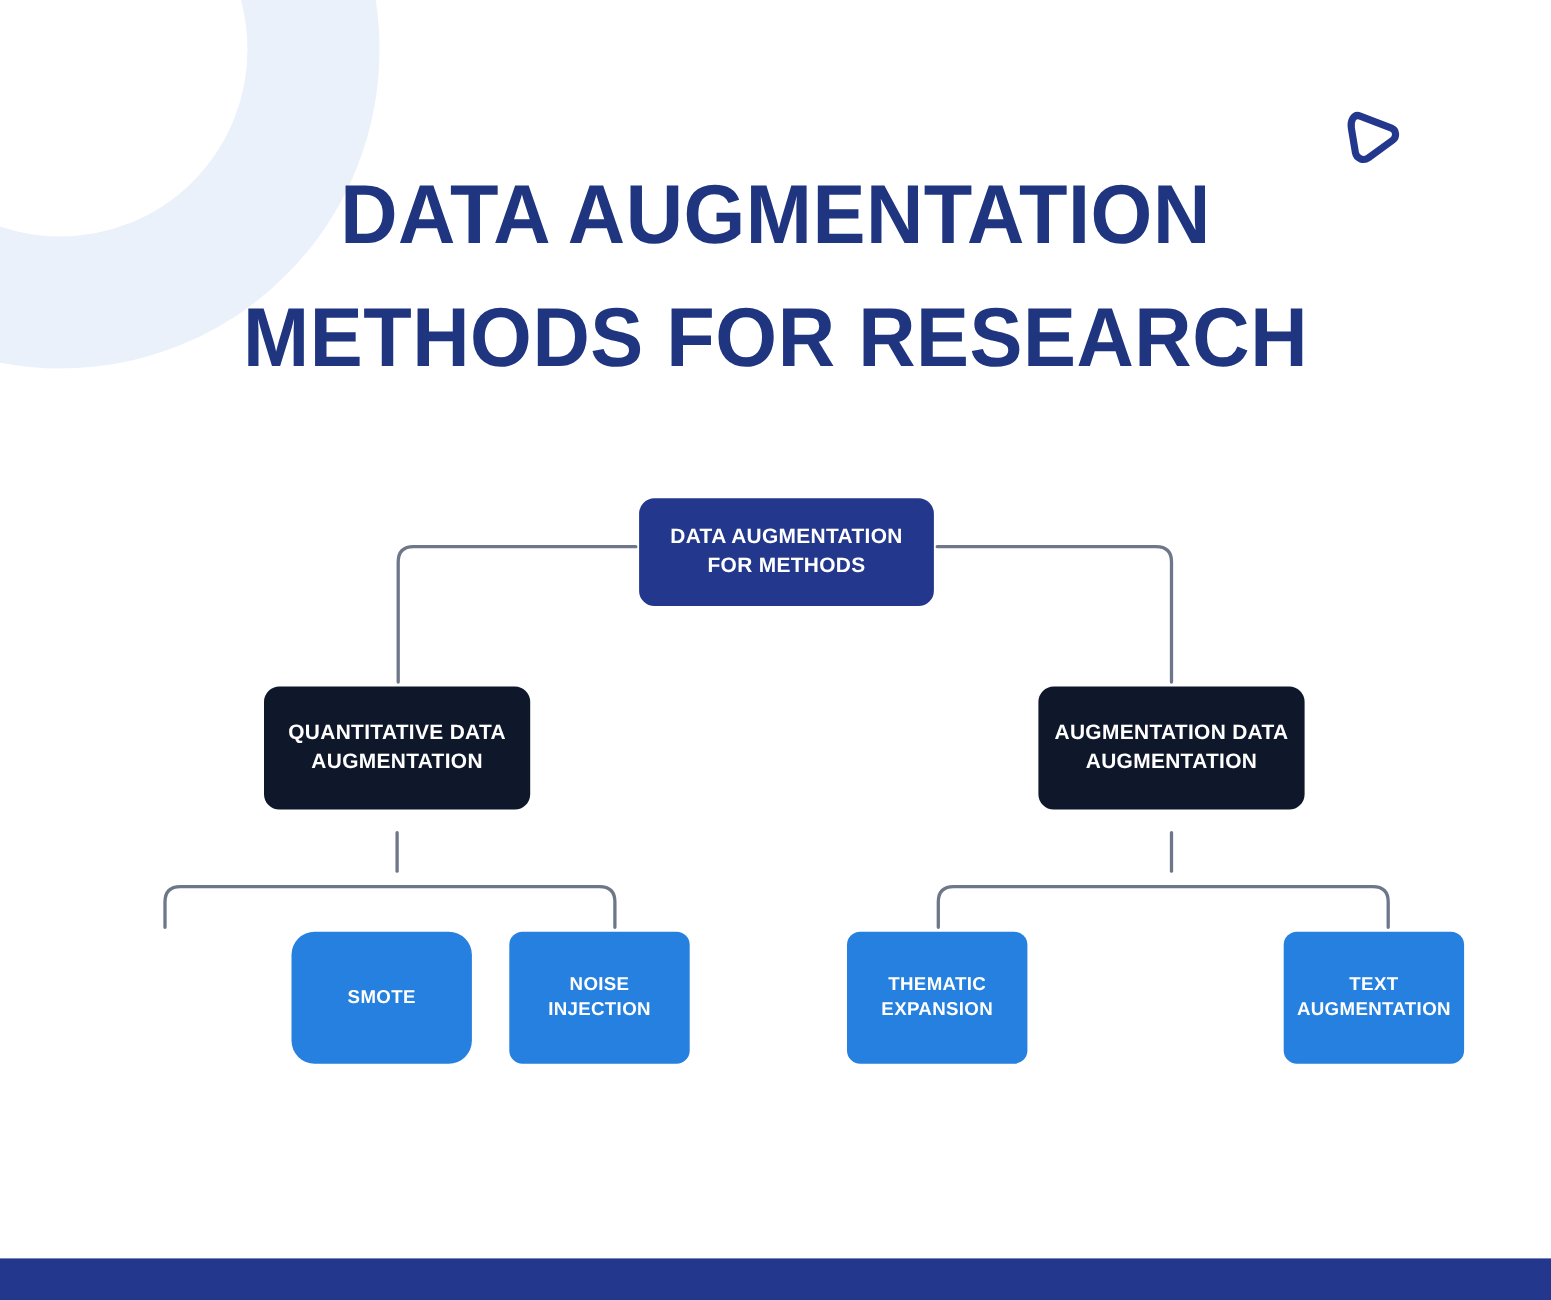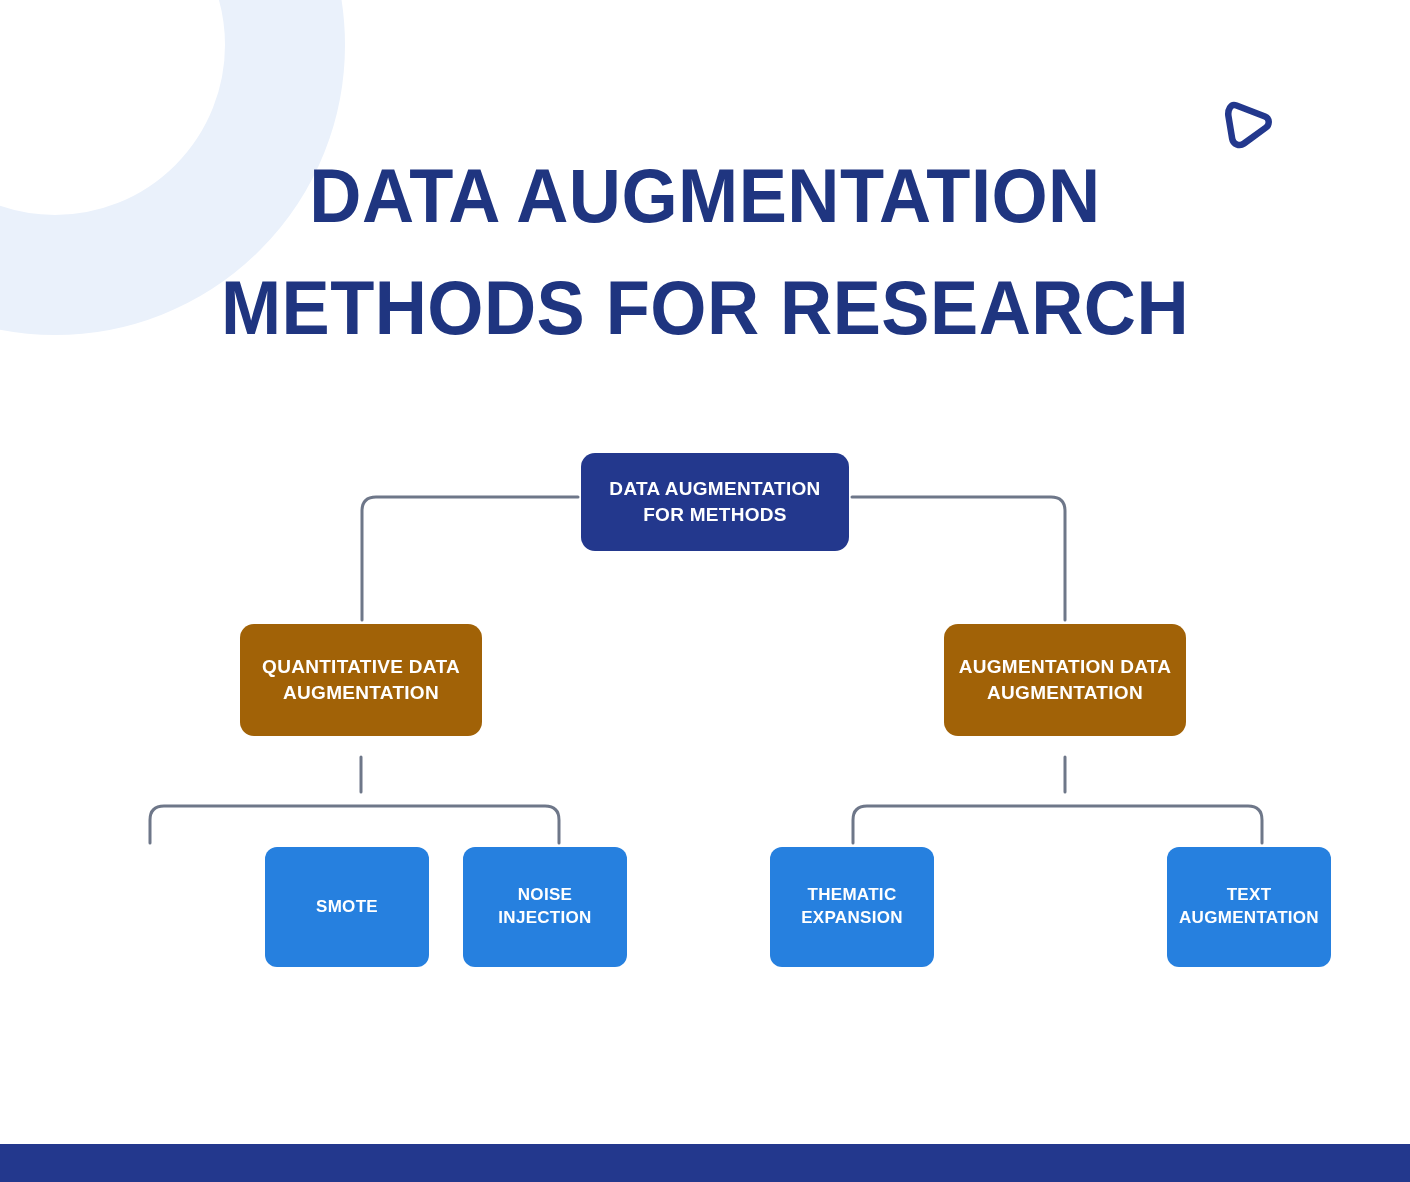--- a/index.html
+++ b/index.html
@@ -92,40 +92,40 @@
     background: #23388d;
     border-radius: 14px;
     font-size: 19px;
     left: 581px;
     top: 453px;
     width: 268px;
     height: 98px;
   }
 
   .node-branch {
-    background: #a16207;
+    background: #0f172a;
     border-radius: 14px;
     font-size: 19px;
     width: 242px;
     height: 112px;
     top: 624px;
   }
   #node-quantitative { left: 240px; }
   #node-qualitative  { left: 944px; }
 
   .node-leaf {
     background: #2680df;
     border-radius: 12px;
     font-size: 17px;
     width: 164px;
     height: 120px;
     top: 847px;
   }
   #leaf-synthetic-data-generation { left: 68px; }
-  #leaf-smote                     { left: 265px; }
+  #leaf-smote                     { left: 265px; border-radius: 21px; }
   #leaf-noise-injection           { left: 463px; }
   #leaf-thematic-expansion        { left: 770px; }
   #leaf-scenario-simulation       { left: 969px; }
   #leaf-text-augmentation         { left: 1167px; }
 
   .node-label { display: block; }
 
   
   #footer-bar {
     position: absolute;

